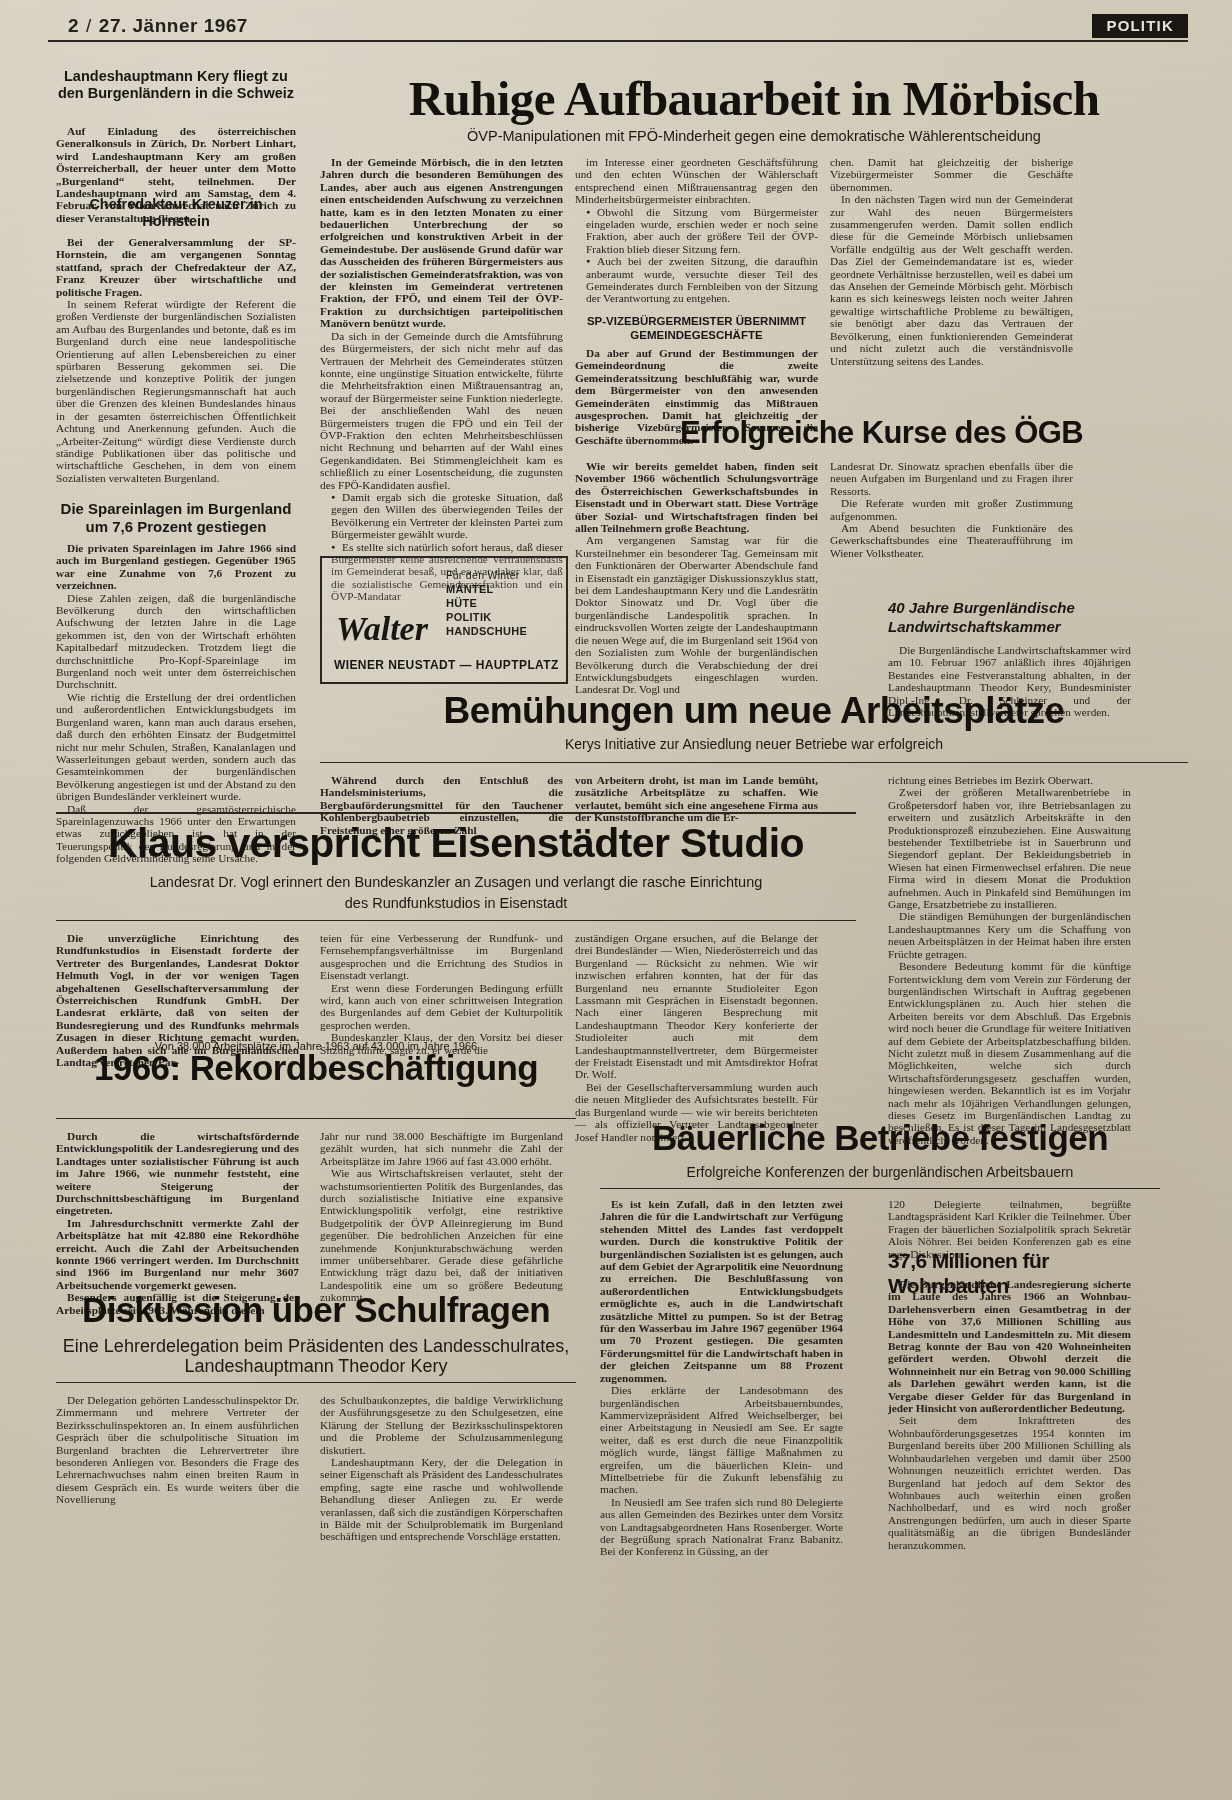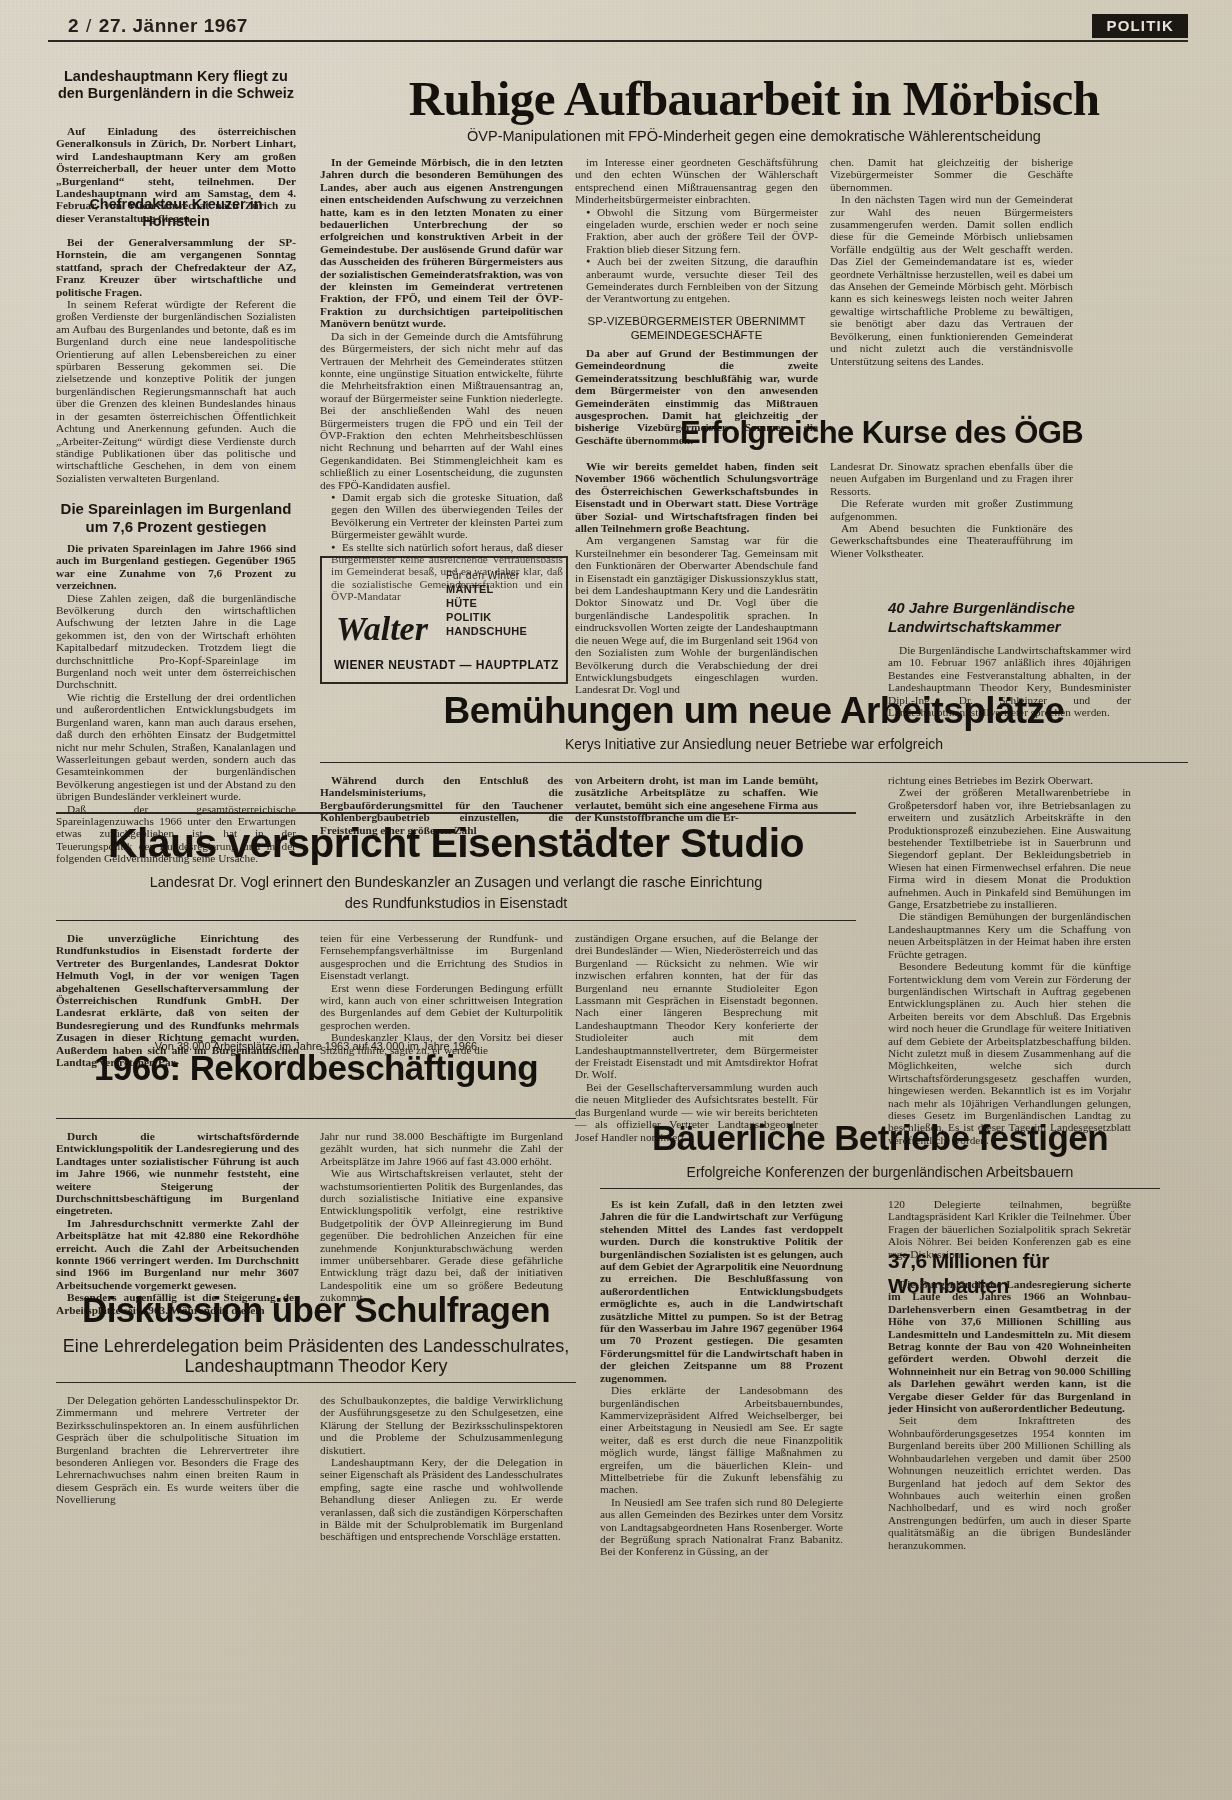--- a/index.html
+++ b/index.html
@@ -67,21 +67,21 @@
   h2.subhead{
     font-family:"Liberation Sans", sans-serif;
     font-weight:700;margin:0;color:#1a1713;
   }
   .deck{
     font-family:"Liberation Sans", sans-serif;
     font-weight:400;text-align:center;color:#1d1914;
   }
   .smallhead{
     font-family:"Liberation Sans", sans-serif;
-    font-weight:400;text-align:center;color:#1a1713;
+    font-weight:700;text-align:center;color:#1a1713;
   }
   .hr-thin{background:#2a2620;height:1px;position:absolute;}
   .hr-thick{background:#2a2620;height:2px;position:absolute;}
 
   
   .bullet{position:relative;padding-left:11px;text-indent:0;}
   .bullet:before{content:"●";position:absolute;left:0;top:0;font-size:7px;line-height:12.4px;}
 
   
   .adbox{

